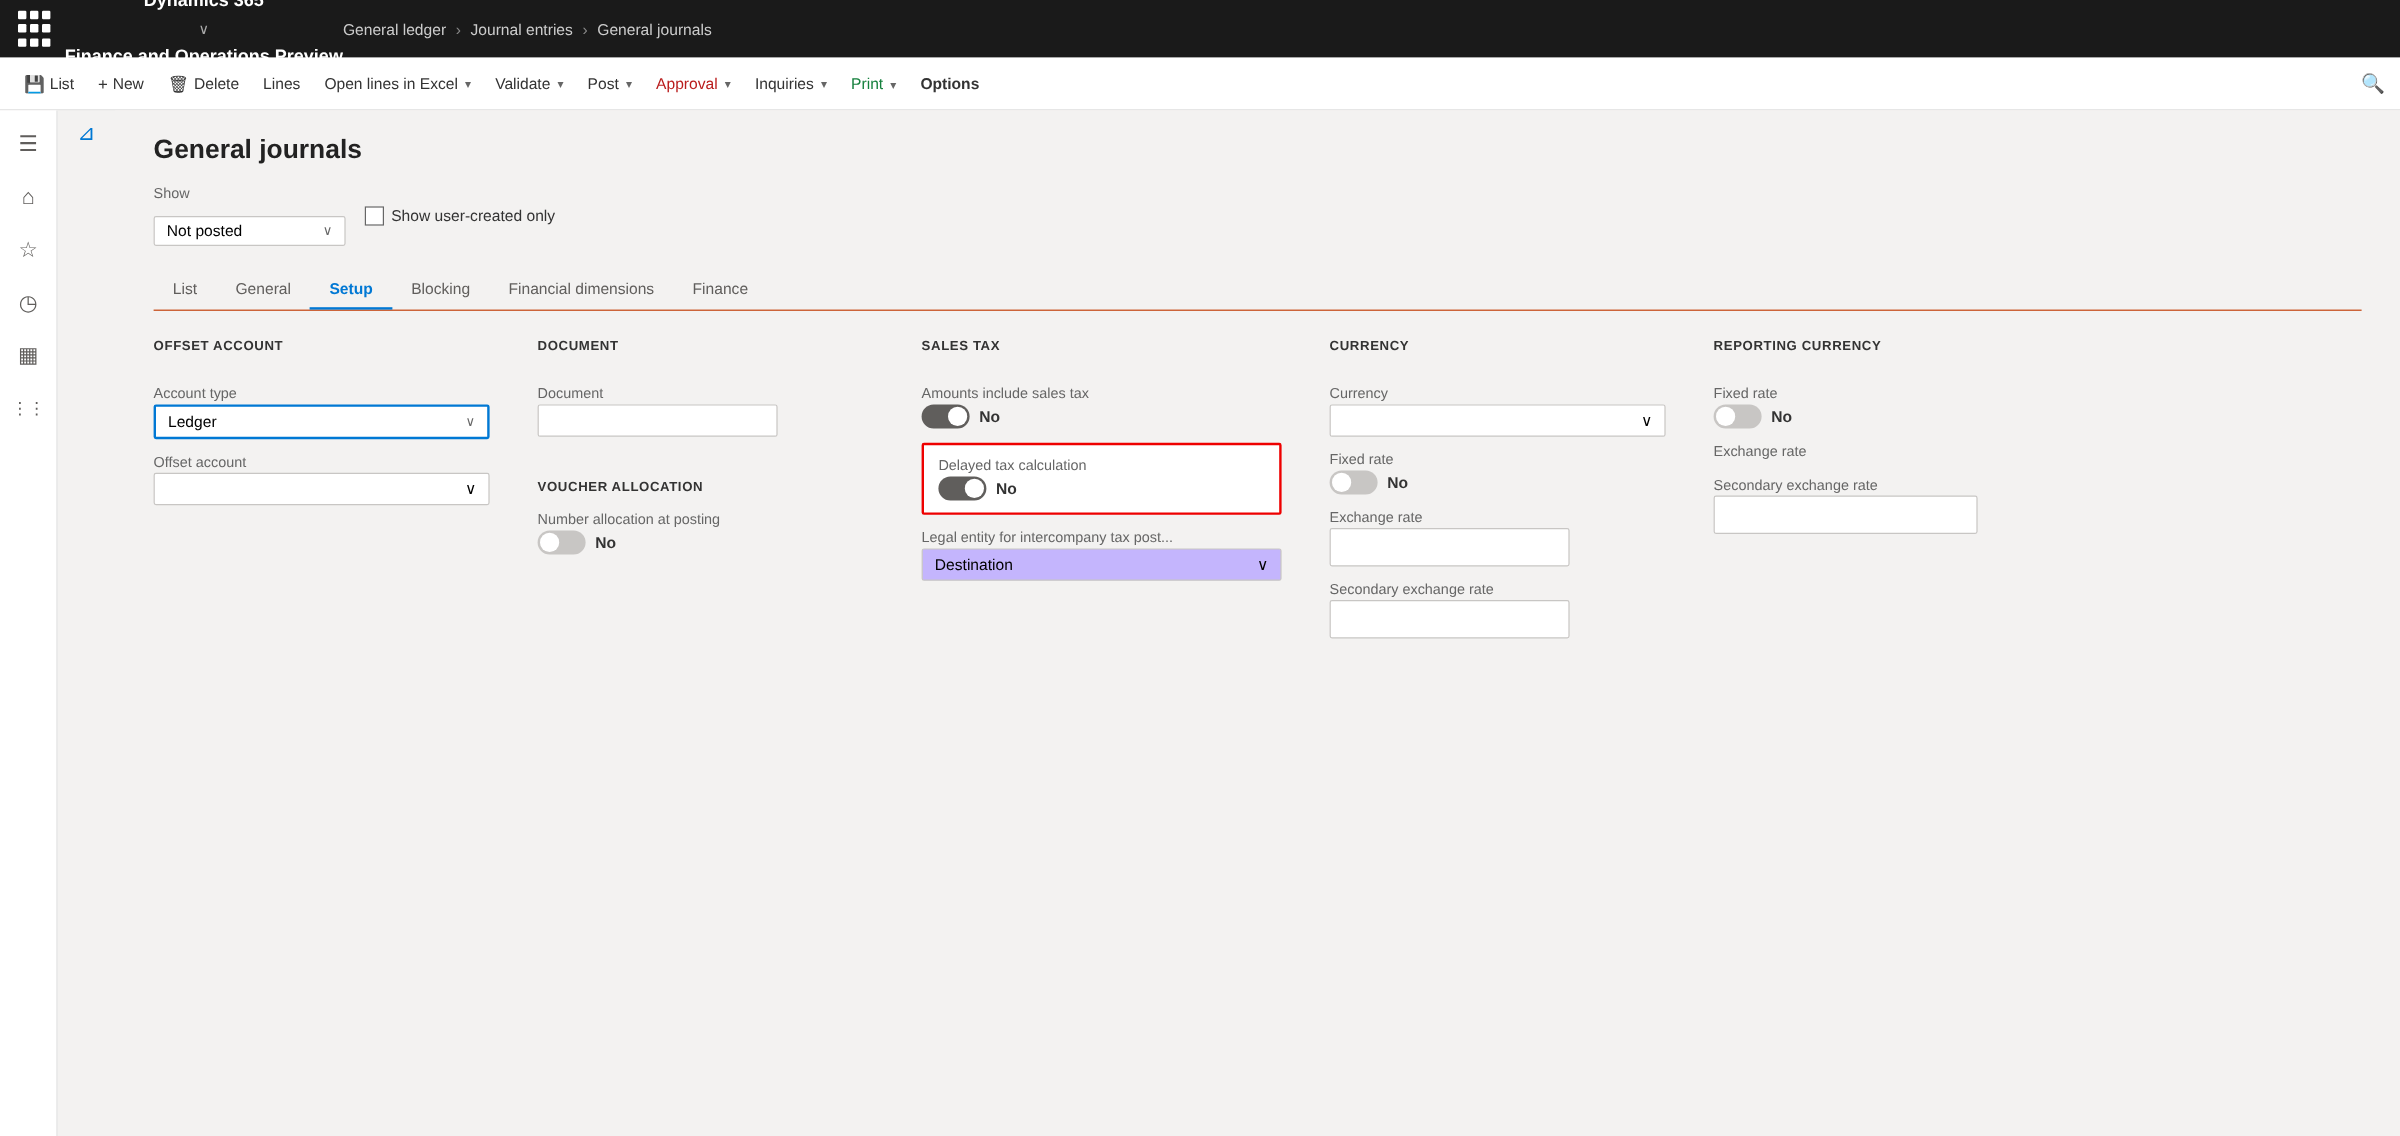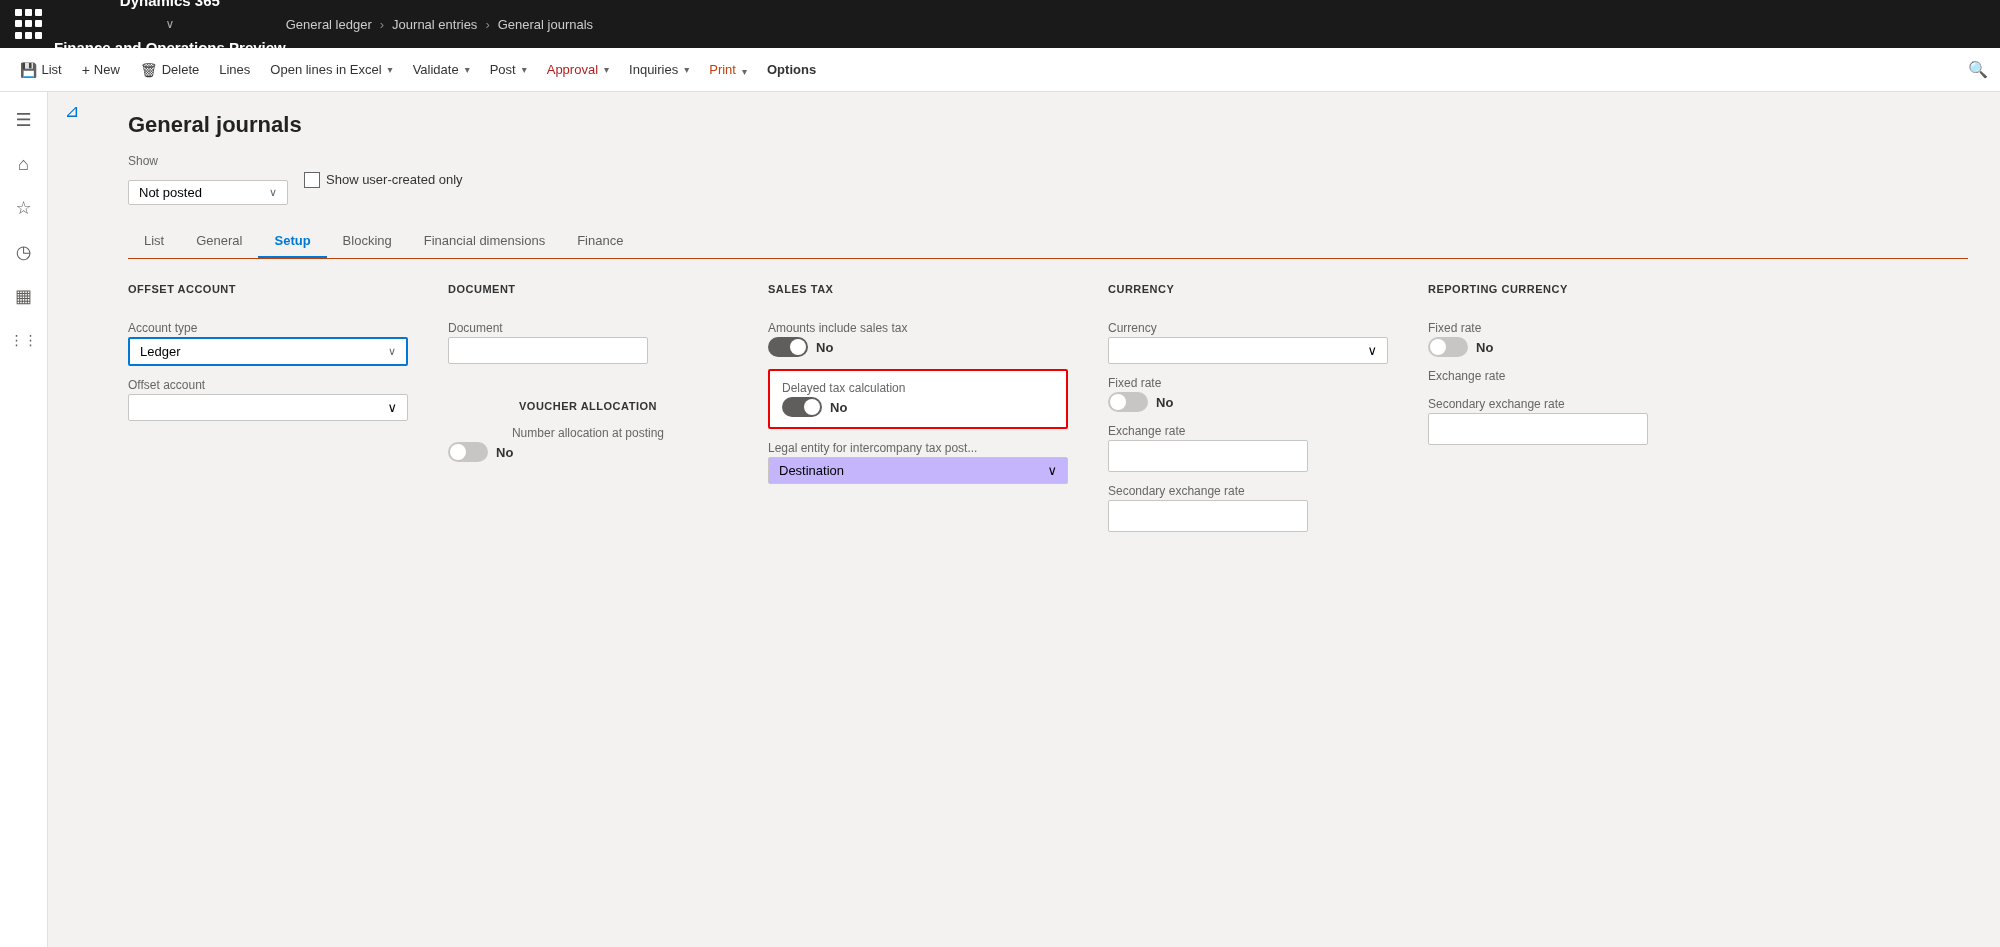--- a/index.html
+++ b/index.html
@@ -335,21 +335,21 @@
   </button>
   <button class="toolbar-btn has-dropdown">
     <span>Post</span>
   </button>
   <button class="toolbar-btn has-dropdown" style="color:#b91c1c;">
     <span>Approval</span>
   </button>
   <button class="toolbar-btn has-dropdown">
     <span>Inquiries</span>
   </button>
-  <button class="toolbar-btn has-dropdown" style="color:#c2410c;align-items:flex-end;">
+  <button class="toolbar-btn has-dropdown" style="color:#15803d;align-items:flex-end;">
     <span>Print</span>
   </button>
   <button class="toolbar-btn toolbar-options">
     <span>Options</span>
   </button>
   <button class="toolbar-search-btn">🔍</button>
 </div>
 
 <div class="layout">
 
@@ -416,21 +416,21 @@
       </div>
 
       <div class="field-group">
         <div class="section-header">DOCUMENT</div>
 
         <div>
           <div class="field-label">Document</div>
           <input type="text" class="field-input" value="" style="width: 200px;">
         </div>
 
-        <div style="margin-top: 24px; text-align: center;">
+        <div style="margin-top: 24px;">
           <div class="section-header">VOUCHER ALLOCATION</div>
 
           <div>
             <div class="field-label">Number allocation at posting</div>
             <div class="toggle-row">
               <div class="toggle">
                 <div class="toggle-track off"></div>
                 <div class="toggle-thumb off-pos"></div>
               </div>
               <span class="toggle-label">No</span>

